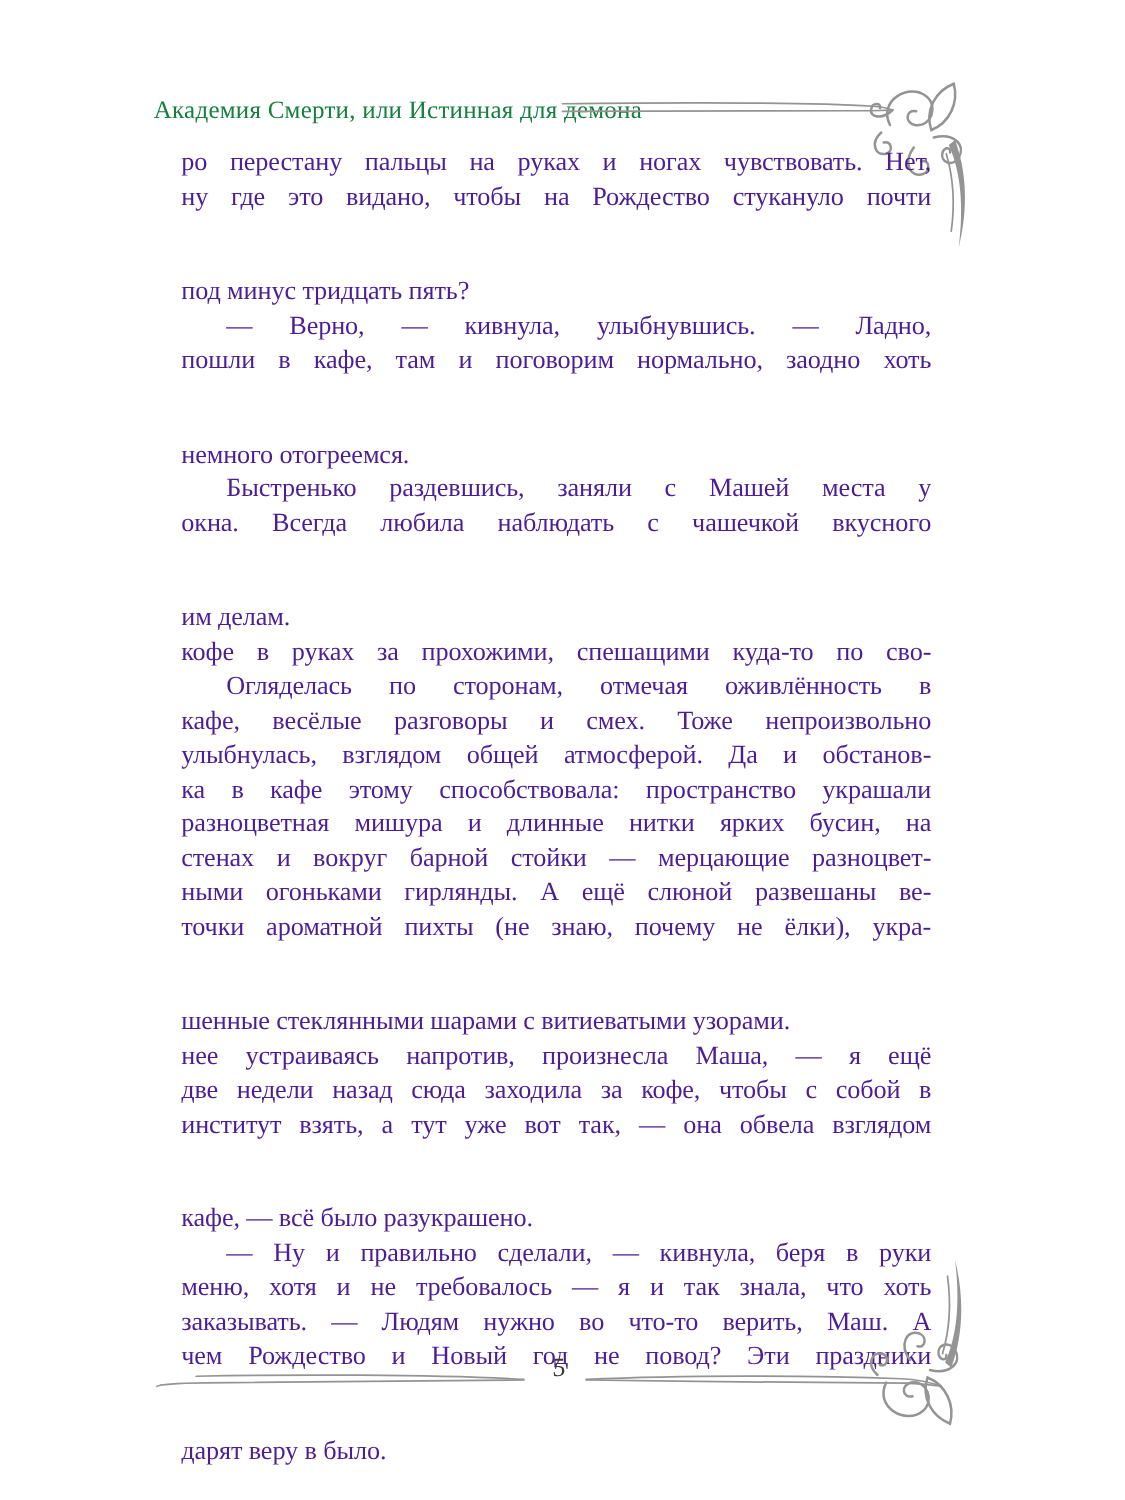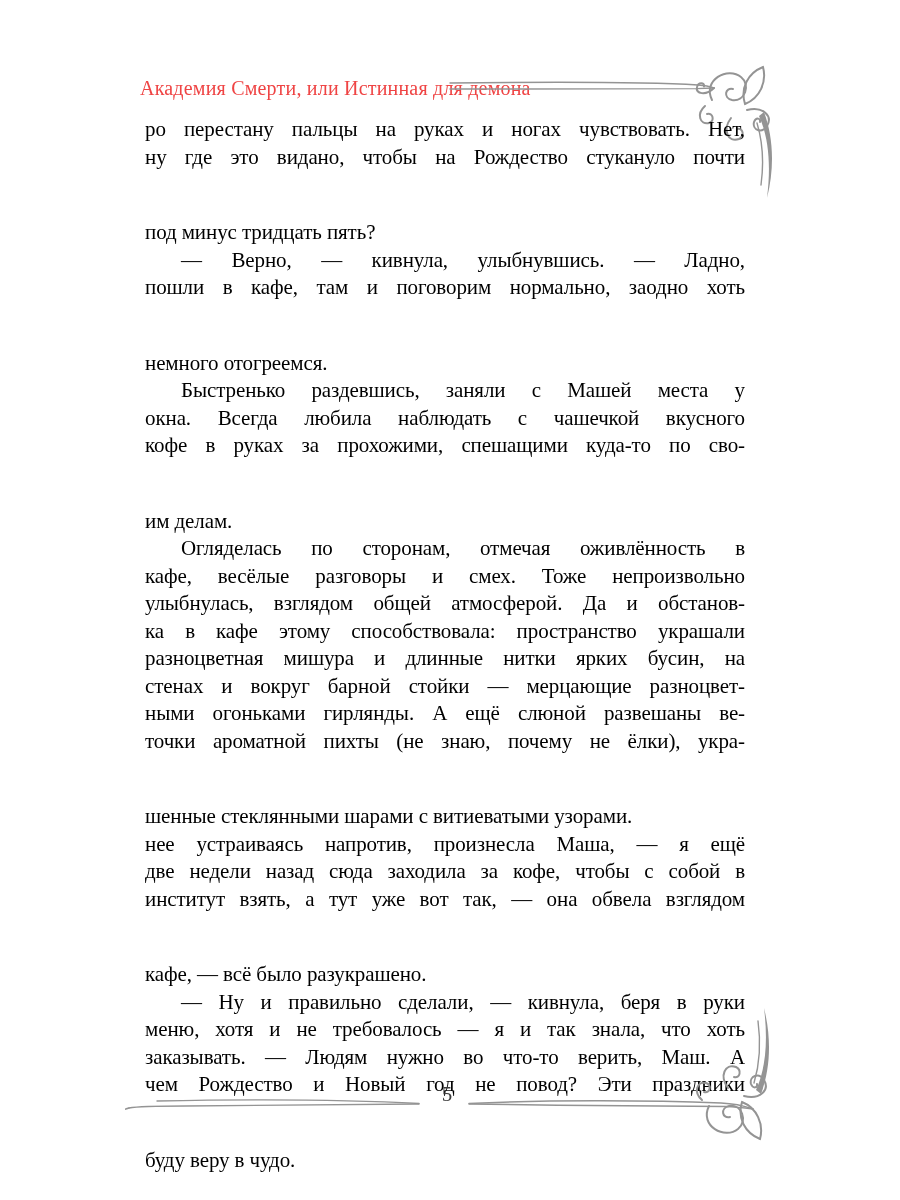--- a/index.html
+++ b/index.html
@@ -9,36 +9,36 @@
     font-family:"Liberation Serif", serif;
     position:relative;
     overflow:hidden;
   }
   .page {
     position:absolute; inset:0;
     background:#ffffff;
   }
   
   .running-title {
-    position:absolute; left:140px; top:76px;
+    position:absolute; left:123px; top:76px;
     font-size:20px; line-height:24px;
-    color:#ef4444;
+    color:#15803d;
     letter-spacing:0.2px;
     white-space:nowrap;
   }
   .header-rule-svg {
     position:absolute; left:448px; top:58px;
     width:350px; height:148px;
   }
   
   .body-text {
     position:absolute; left:145px; top:116px;
     width:600px;
     font-size:21px;
-    color:#000000;
+    color:#4c1d95;
     letter-spacing:-0.1px;
   }
   .para { margin:0; padding:0; }
   .line {
     height:27.5px; line-height:27.5px;
     overflow:hidden;
     text-align:justify;
     text-align-last:justify;
     white-space:normal;
   }
@@ -92,22 +92,22 @@
         <div class="line last">под минус тридцать пять?</div>
       </div>
       <div class="para indent">
         <div class="line first">— Верно, — кивнула, улыбнувшись. — Ладно,</div>
         <div class="line">пошли в кафе, там и поговорим нормально, заодно хоть</div>
         <div class="line last">немного отогреемся.</div>
       </div>
       <div class="para indent">
         <div class="line first">Быстренько раздевшись, заняли с Машей места у</div>
         <div class="line">окна. Всегда любила наблюдать с чашечкой вкусного</div>
+        <div class="line last">им делам.</div>
         <div class="line">кофе в руках за прохожими, спешащими куда-то по сво-</div>
-        <div class="line last">им делам.</div>
       </div>
       <div class="para indent">
         <div class="line first">Огляделась по сторонам, отмечая оживлённость в</div>
         <div class="line">кафе, весёлые разговоры и смех. Тоже непроизвольно</div>
         <div class="line">улыбнулась, взглядом общей атмосферой. Да и обстанов-</div>
         <div class="line">ка в кафе этому способствовала: пространство украшали</div>
         <div class="line">разноцветная мишура и длинные нитки ярких бусин, на</div>
         <div class="line">стенах и вокруг барной стойки — мерцающие разноцвет-</div>
         <div class="line">ными огоньками гирлянды. А ещё слюной развешаны ве-</div>
         <div class="line">точки ароматной пихты (не знаю, почему не ёлки), укра-</div>
@@ -117,21 +117,21 @@
         <div class="line">нее устраиваясь напротив, произнесла Маша, — я ещё</div>
         <div class="line">две недели назад сюда заходила за кофе, чтобы с собой в</div>
         <div class="line">институт взять, а тут уже вот так, — она обвела взглядом</div>
         <div class="line last">кафе, — всё было разукрашено.</div>
       </div>
       <div class="para indent">
         <div class="line first">— Ну и правильно сделали, — кивнула, беря в руки</div>
         <div class="line">меню, хотя и не требовалось — я и так знала, что хоть</div>
         <div class="line">заказывать. — Людям нужно во что-то верить, Маш. А</div>
         <div class="line">чем Рождество и Новый год не повод? Эти праздники</div>
-        <div class="line last">буду веру в чудо.</div>
+        <div class="line last">дарят веру в было.</div>
       </div>
     </div>
 
   <svg class="footer-svg" viewBox="0 0 680 150" aria-hidden="true">
 
     <path class="orn-thin" d="M 32 101 C 110 99.5 220 99.5 294 103.5"></path>
     <path class="orn-thin" d="M 4 108 C 12 106.5 30 106 60 106 C 160 105.5 240 105 294 104"></path>
     <path class="orn-thin" d="M 4 108 C 0 109 -2 110 -4 112"></path>
 
     <path class="orn-thin" d="M 344 103.5 C 420 100 520 100 596 103 C 608 103.5 618 105.5 628 109"></path>

